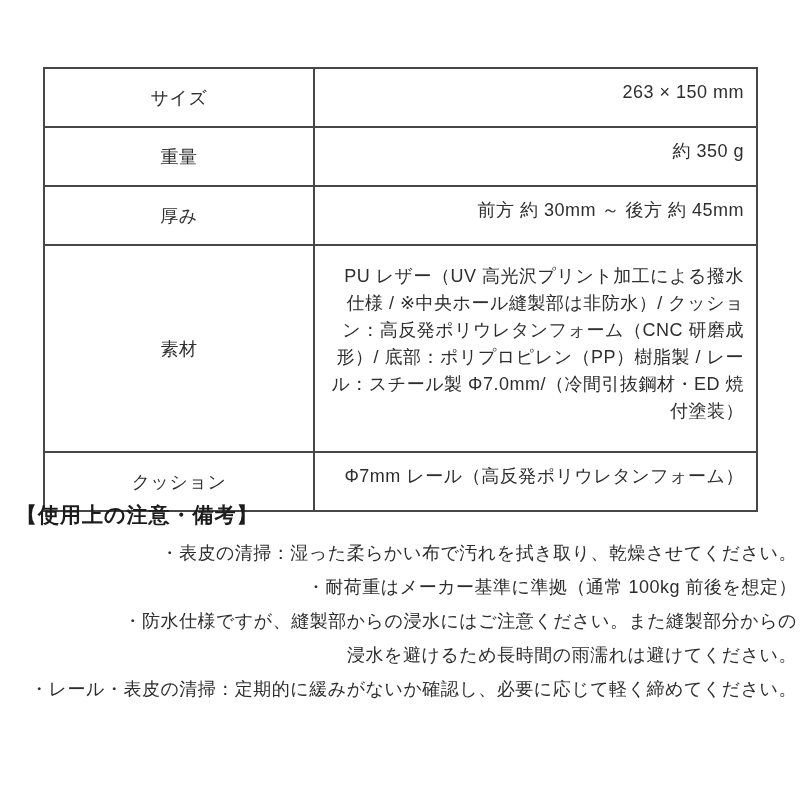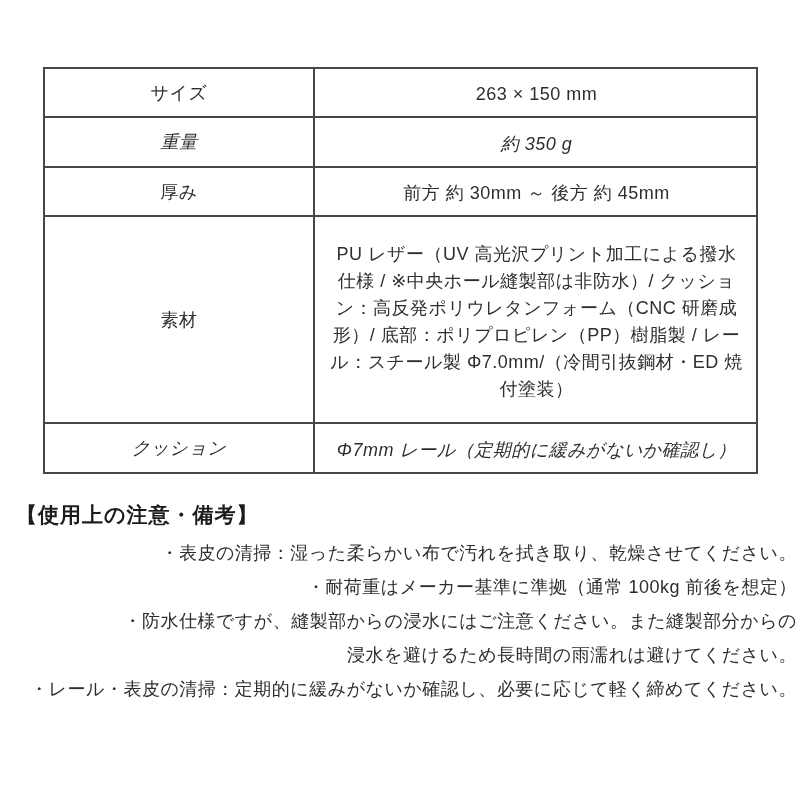--- a/index.html
+++ b/index.html
@@ -33,26 +33,26 @@
     color: #2e2e2e;
     letter-spacing: 0.5px;
     vertical-align: middle;
   }
   .spec-table th.label-cell {
     width: 256px;
     text-align: center;
     padding: 0 6px;
   }
   .spec-table td.value-cell {
-    text-align: center;
-    padding: 10px 12px 6px 14px;
+    text-align: right;
+    padding: 10px 12px 20px 14px;
     line-height: 27px;
   }
   tr.row-h49 { height: 49px; }
-  tr.row-h50 { height: 50px; font-style: italic; }
+  tr.row-h50 { height: 50px; }
   tr.row-h207 { height: 207px; }
 
   
   .notes-heading {
     position: absolute;
     left: 16px;
     top: 502px;
     font-size: 21px;
     line-height: 26px;
     font-weight: bold;
@@ -93,21 +93,21 @@
     <tr class="row-h49">
       <th class="label-cell">厚み</th>
       <td class="value-cell">前方 約 30mm ～ 後方 約 45mm</td>
     </tr>
     <tr class="row-h207">
       <th class="label-cell">素材</th>
       <td class="value-cell">PU レザー（UV 高光沢プリント加工による撥水仕様 / ※中央ホール縫製部は非防水）/ クッション：高反発ポリウレタンフォーム（CNC 研磨成形）/ 底部：ポリプロピレン（PP）樹脂製 / レール：スチール製 Φ7.0mm/（冷間引抜鋼材・ED 焼付塗装）</td>
     </tr>
     <tr class="row-h50">
       <th class="label-cell">クッション</th>
-      <td class="value-cell">Φ7mm レール（定期的に緩みがないか確認し）</td>
+      <td class="value-cell">Φ7mm レール（高反発ポリウレタンフォーム）</td>
     </tr>
   </tbody>
 </table>
 
 <div class="notes-heading">【使用上の注意・備考】</div>
 
 <div class="notes-list">
   <div class="note-line">・表皮の清掃：湿った柔らかい布で汚れを拭き取り、乾燥させてください。</div>
   <div class="note-line">・耐荷重はメーカー基準に準拠（通常 100kg 前後を想定）</div>
   <div class="note-line">・防水仕様ですが、縫製部からの浸水にはご注意ください。また縫製部分からの</div>

